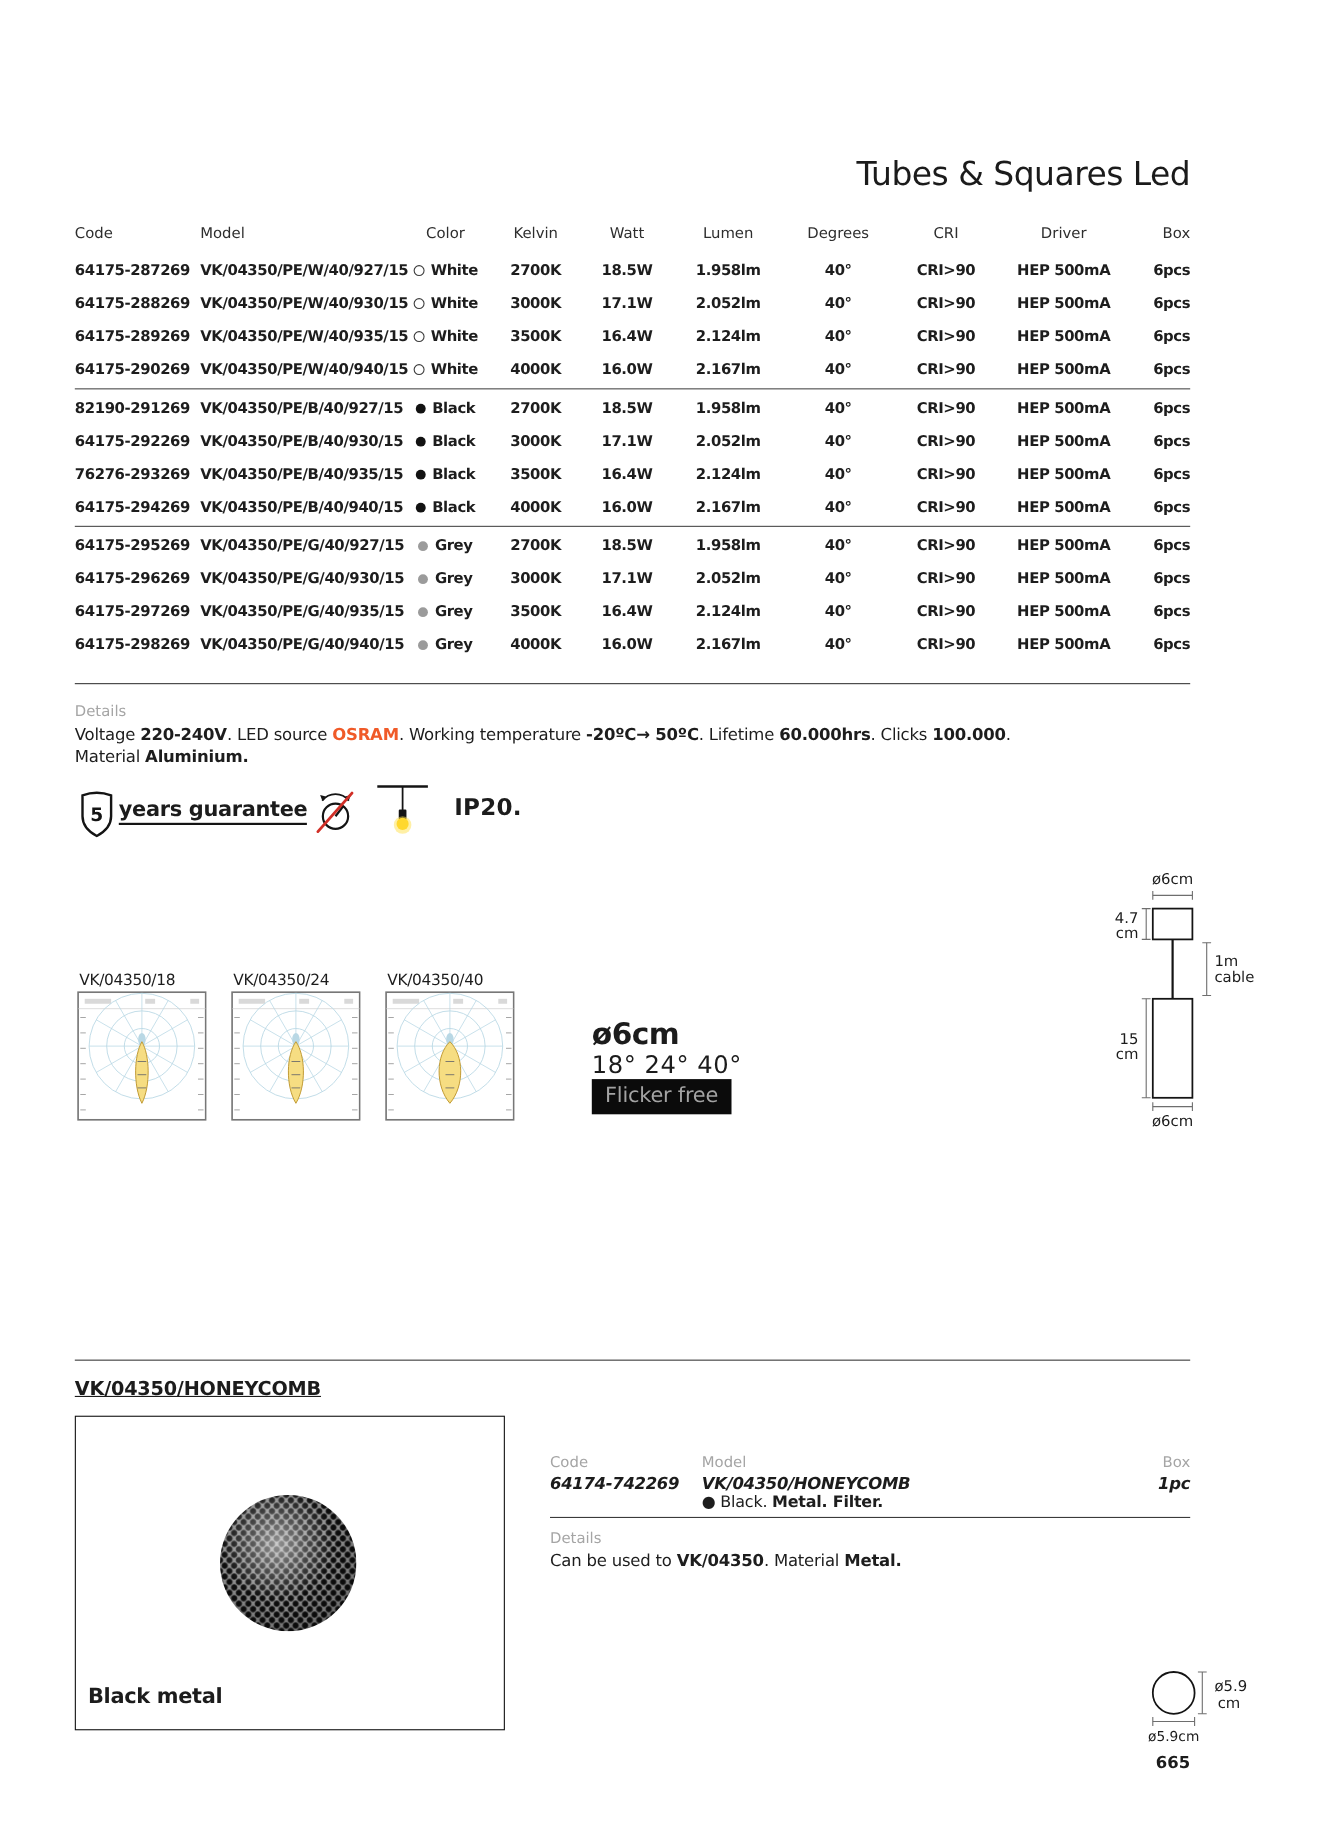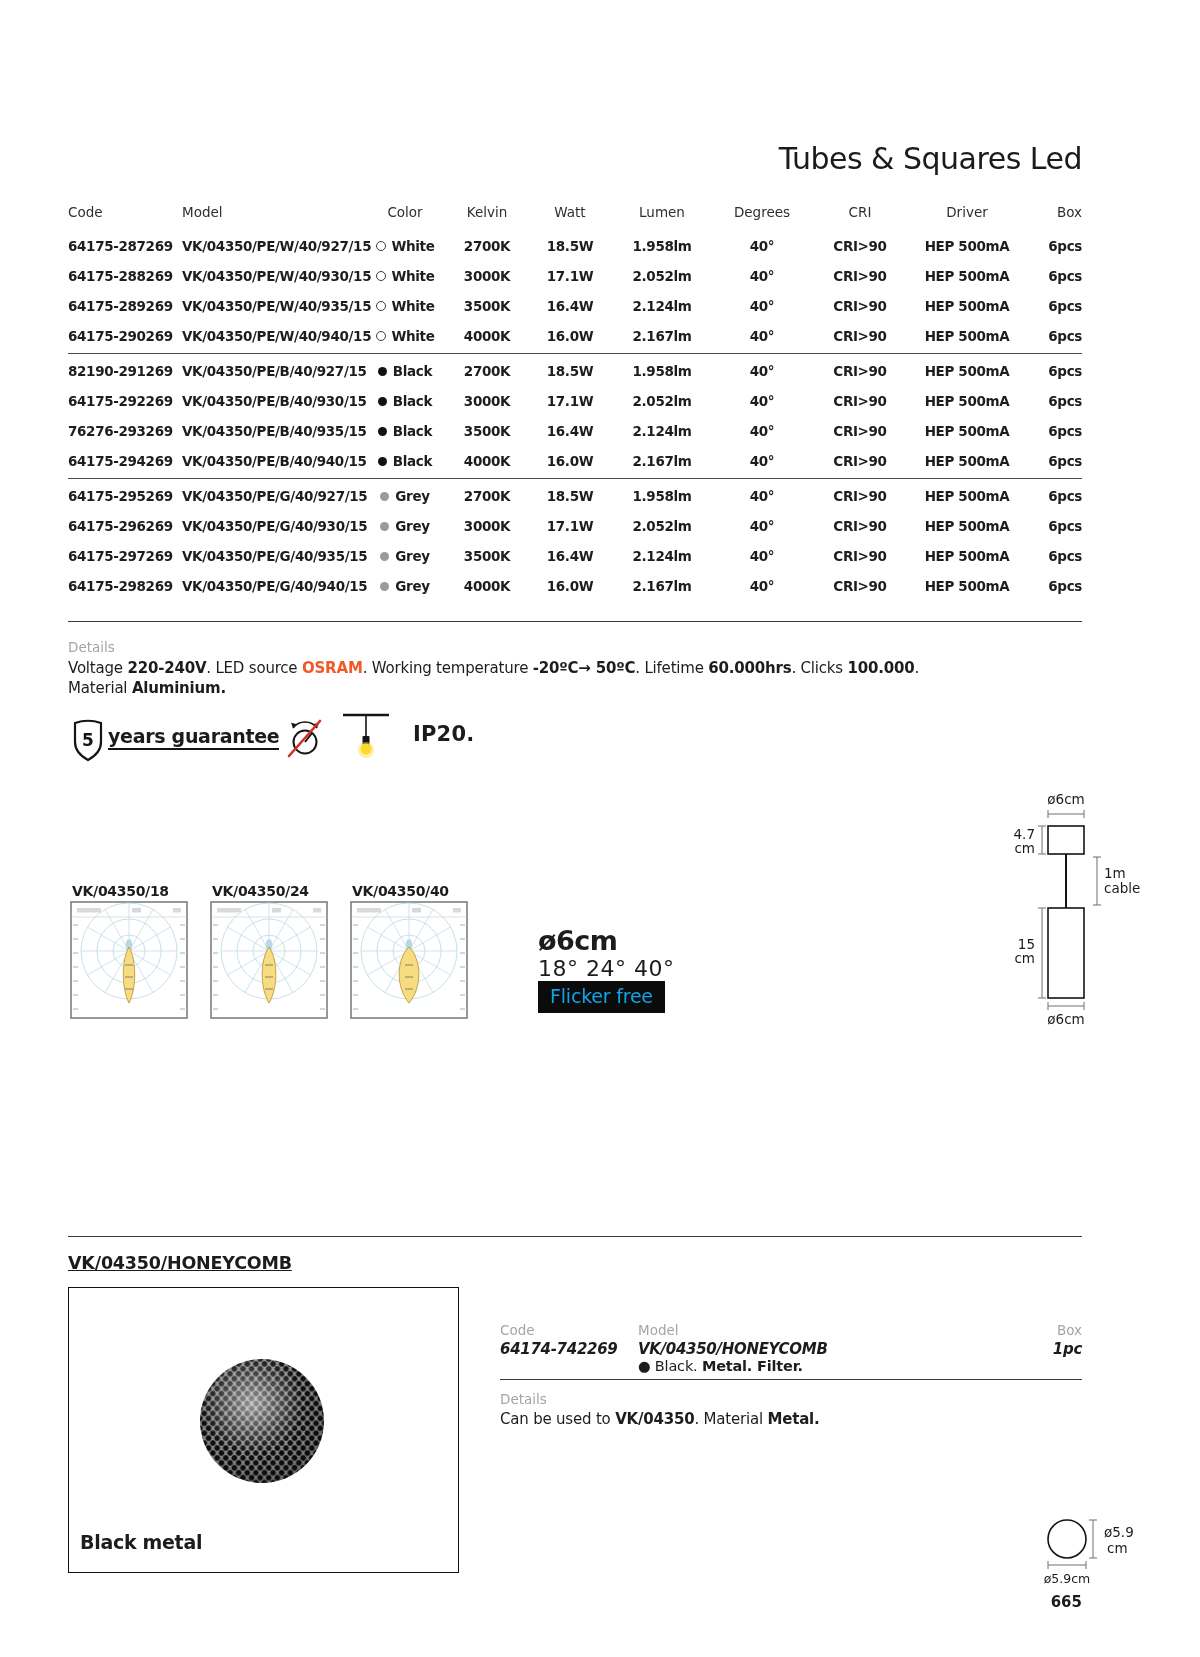--- a/index.html
+++ b/index.html
@@ -29,26 +29,26 @@
   .rule{position:absolute;height:0;border-top:1px solid #3a3a3a;}
 
   .gr-label{font-size:13.5px;color:#a5a5a5;}
   .body-line{font-size:15px;color:#1d1d1d;letter-spacing:-0.2px;}
 
   
   .gtext{position:absolute;left:108px;top:684px;font-size:19px;font-weight:700;border-bottom:2.5px solid #141414;padding-bottom:1px;letter-spacing:-0.3px;}
   .ip{position:absolute;left:413px;top:681px;font-size:21px;font-weight:700;letter-spacing:0.2px;}
 
   
-  .pd-label{position:absolute;font-size:14px;font-weight:700;letter-spacing:-0.3px;}
+  .pd-label{position:absolute;font-size:14px;font-weight:400;letter-spacing:-0.3px;}
   .pd-box{position:absolute;width:118px;height:118px;}
 
   .beam-dia{position:absolute;left:538px;top:884px;font-size:27px;font-weight:700;letter-spacing:-0.5px;}
   .beam-ang{position:absolute;left:538px;top:915px;font-size:22px;font-weight:400;letter-spacing:0.5px;}
-  .flicker{position:absolute;left:538px;top:940px;background:#0b0b0b;color:#0ea5e9;font-size:19px;font-weight:400;padding:4px 12px 6px 12px;letter-spacing:-0.2px;}
+  .flicker{position:absolute;left:538px;top:940px;background:#0b0b0b;color:#a3a3a3;font-size:19px;font-weight:400;padding:4px 12px 6px 12px;letter-spacing:-0.2px;}
 
   svg text{font-family:"DejaVu Sans","Liberation Sans",sans-serif;}
   .dtxt{font-size:13.5px;fill:#1c1c1c;}
   .dimline{stroke:#6e6e6e;stroke-width:1;}
   .fixture{fill:#fff;stroke:#141414;stroke-width:1.6;}
 
   
   .hc-head{position:absolute;left:68px;top:1212px;font-size:17.5px;font-weight:700;text-decoration:underline;letter-spacing:-0.2px;}
   .hc-box{position:absolute;left:68px;top:1246px;width:389px;height:284px;border:1.6px solid #111;background:#fff;}
   .honeycomb{position:absolute;left:200px;top:1318px;width:124px;height:124px;border-radius:50%;

